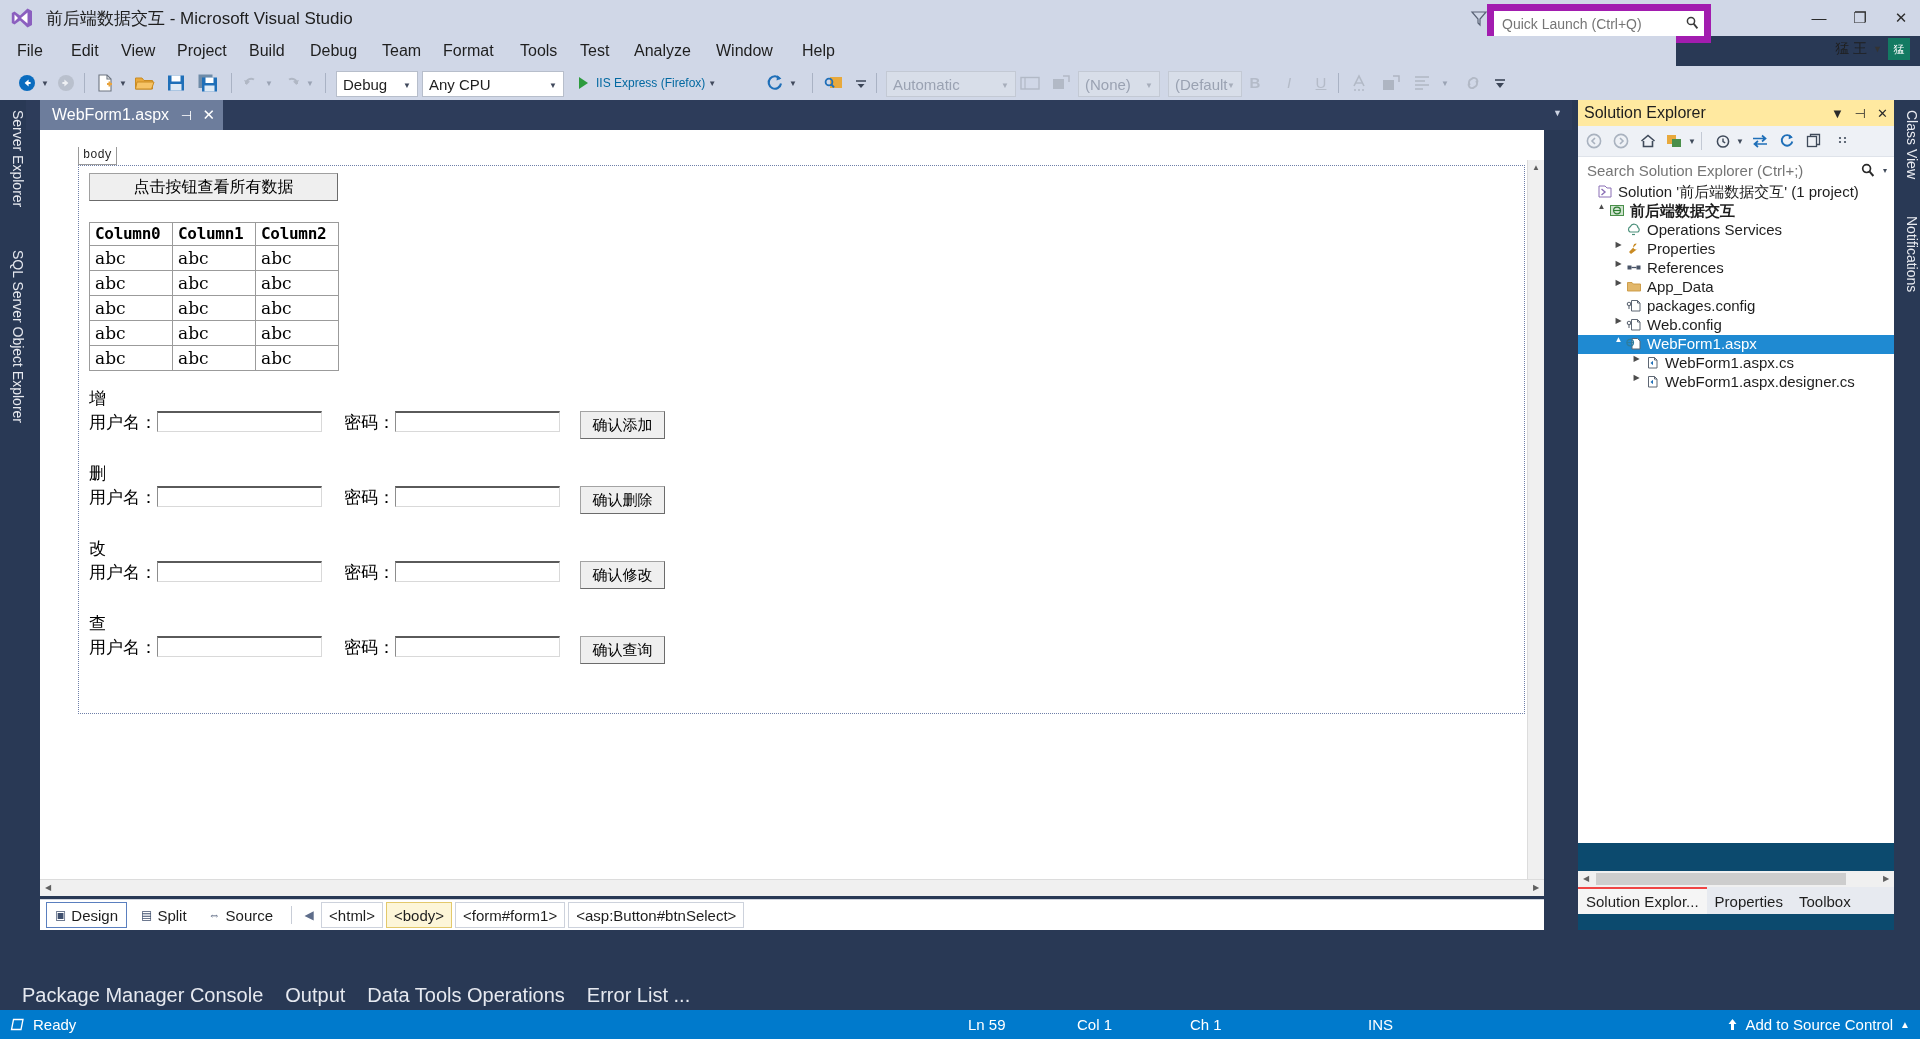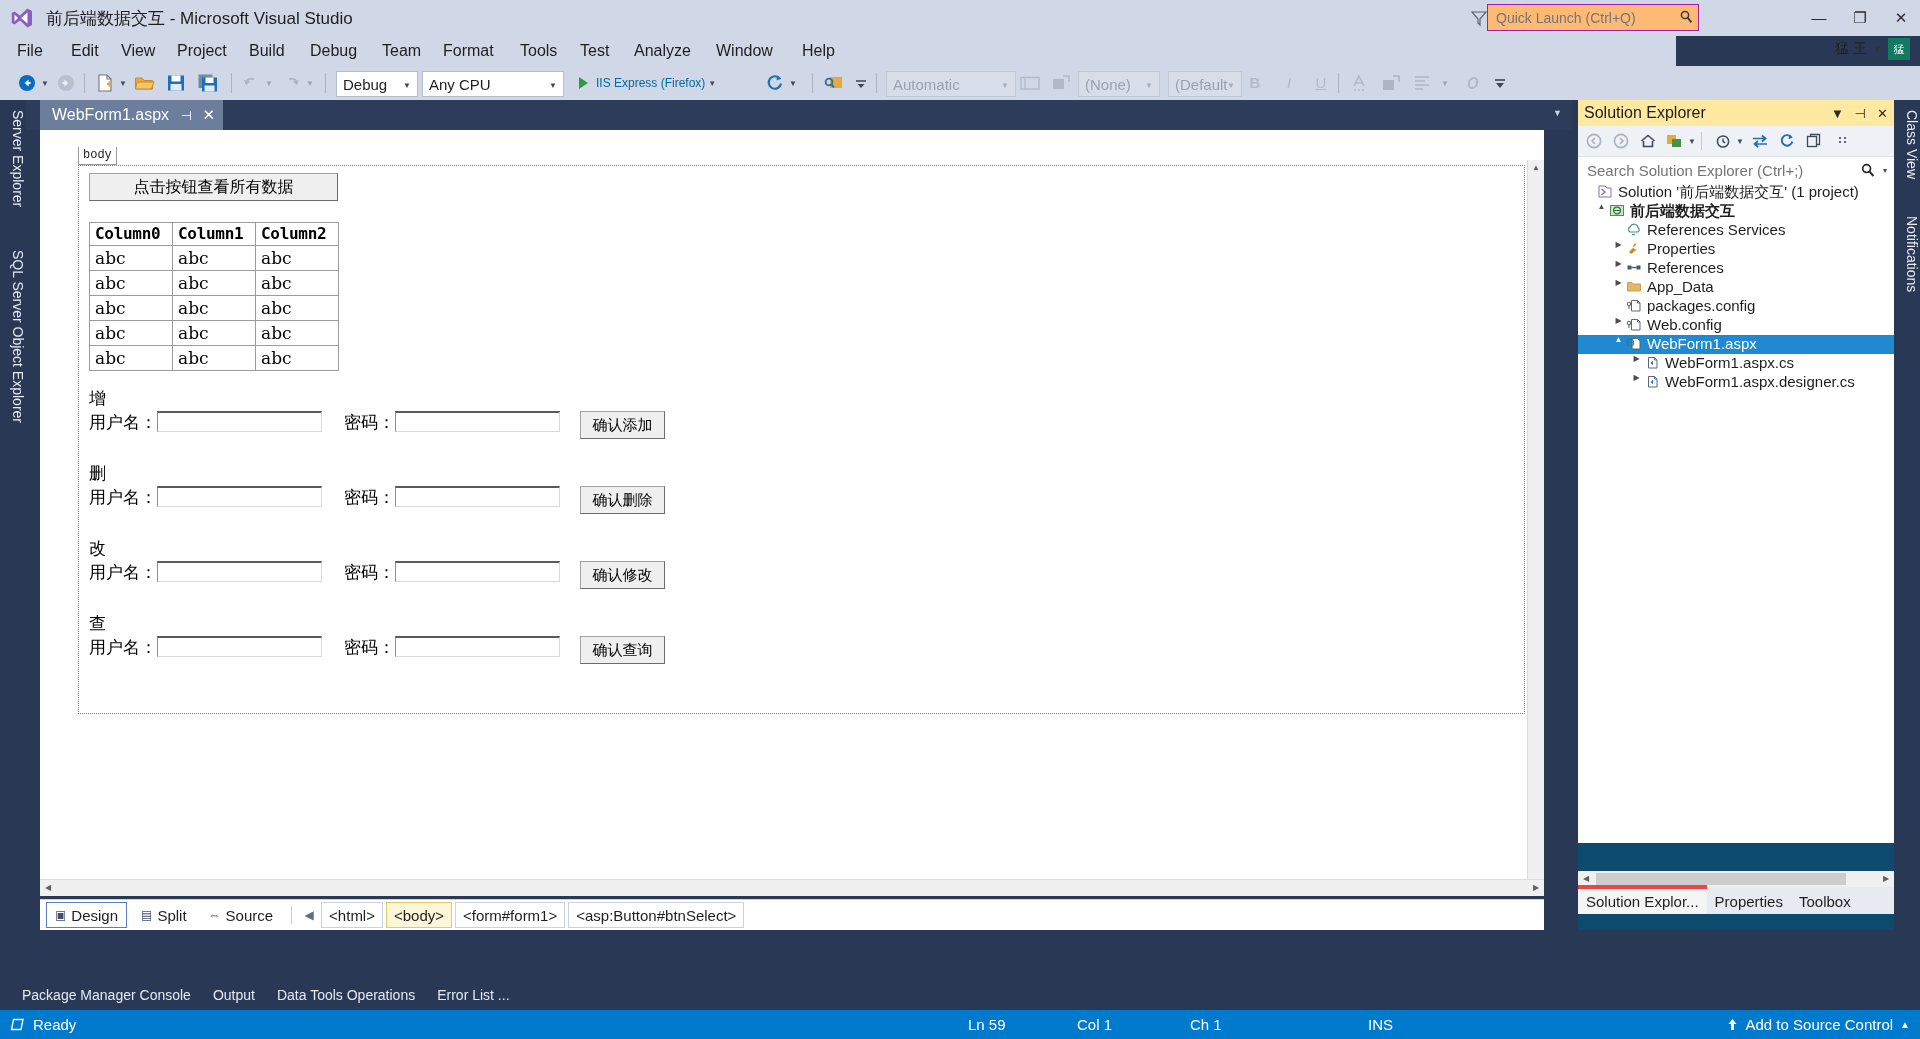--- a/index.html
+++ b/index.html
@@ -10,21 +10,21 @@
     font-size:16px;color:#1e1e1e;
     -webkit-font-smoothing:antialiased;
   }
   .app{position:relative;width:1920px;height:1039px;}
 
   
   .titlebar{position:absolute;left:0;top:0;width:1920px;height:36px;background:#d0d7e7;}
   .vs-logo{position:absolute;left:10px;top:6px;width:24px;height:24px;}
   .title-text{position:absolute;left:46px;top:7px;font-size:17px;color:#1e1e1e;white-space:nowrap;}
   .tb-icon{position:absolute;top:6px;width:24px;height:24px;color:#4a5568;}
-  .quick-launch{position:absolute;left:1487px;top:4px;width:210px;height:25px;background:#fdba74;border:1px solid #a21caf;}
+  .quick-launch{position:absolute;left:1487px;top:4px;width:210px;height:25px;background:#ffffff;border:7px solid #a21caf;}
   .quick-launch input{border:0;outline:0;width:176px;height:23px;margin:0 0 0 6px;font-family:inherit;font-size:14px;color:#6b6b6b;background:transparent;}
   .ql-search{position:absolute;right:5px;top:4px;width:14px;height:16px;}
   .winbtn{position:absolute;top:6px;width:30px;height:24px;text-align:center;line-height:24px;font-size:15px;color:#2b2b2b;cursor:default;}
   .user-area{position:absolute;right:10px;top:38px;height:22px;display:flex;align-items:center;gap:6px;}
   .user-name{font-size:14px;color:#1f1f1f;}
   .user-caret{font-size:9px;color:#333;}
   .user-avatar{width:22px;height:22px;background:#137a62;color:#fff;font-size:11px;line-height:22px;text-align:center;}
 
   
   .menubar{position:absolute;left:0;top:36px;width:1676px;height:30px;background:#d0d7e7;}
@@ -121,25 +121,25 @@
   .trow .exp{width:13px;text-align:center;font-size:8px;color:#4d4d4d;flex:0 0 13px;}
   .trow.sel .exp{color:#fff;}
   .trow .ti{width:18px;height:16px;flex:0 0 18px;display:flex;align-items:center;justify-content:center;}
   .trow .tx{margin-left:4px;}
   .trow.bold .tx{font-weight:bold;}
   .sol-hscroll{position:absolute;left:0;bottom:43px;width:316px;height:16px;background:#f0f0f0;}
   .sol-hscroll .arrow{position:absolute;top:0;width:16px;height:16px;text-align:center;font-size:8px;color:#606060;line-height:16px;}
   .sol-hscroll .thumb{position:absolute;left:18px;top:2px;width:250px;height:12px;background:#cdcdcd;}
   .sol-tabs{position:absolute;left:0;bottom:16px;width:316px;height:27px;background:#e7eaf0;display:flex;align-items:flex-end;}
   .sol-tab{height:25px;padding:0 8px;display:flex;align-items:center;font-size:15px;color:#1e1e1e;}
-  .sol-tab.active{background:#f5f5f5;border-top:4px solid #ef4444;}
+  .sol-tab.active{background:#f5f5f5;border-top:2px solid #ef4444;}
 
   
   .botdock{position:absolute;left:0;bottom:29px;width:1920px;height:30px;background:#293955;display:flex;align-items:center;}
-  .bot-tab{margin-left:22px;font-size:14px;color:#e6e9f0;display:flex;align-items:center;height:30px;}
+  .bot-tab{margin-left:22px;font-size:20px;color:#e6e9f0;display:flex;align-items:center;height:30px;}
 
   
   .statusbar{position:absolute;left:0;bottom:0;width:1920px;height:29px;background:#007acc;color:#fff;font-size:15px;}
   .sb-item{position:absolute;top:0;height:29px;display:flex;align-items:center;white-space:nowrap;}
 
   svg{display:block;}
 </style>
 </head>
 <body>
 
@@ -632,21 +632,21 @@
       </div>
 
       <div class="trow" style="padding-left:34px;">
         <span class="exp"></span>
         <span class="ti">
           <svg width="16" height="15" viewBox="0 0 16 15">
               <path d="M4 10 A3 3 0 0 1 4.4 4.6 A4 4 0 0 1 12 5.6 A2.6 2.6 0 0 1 12 10 Z" fill="none" stroke="#4a8f7a" stroke-width="1.2"></path>
               <path d="M6 12.5 L9 12.5" stroke="#4a8f7a" stroke-width="1.2"></path>
             </svg>
         </span>
-        <span class="tx">References Services</span>
+        <span class="tx">Operations Services</span>
       </div>
 
       <div class="trow" style="padding-left:34px;">
         <span class="exp">▶</span>
         <span class="ti">
           <svg width="16" height="15" viewBox="0 0 16 15">
               <path d="M10.5 2.5 a3 3 0 1 0 2.2 4.6 L5 13 L3 11 L9.2 4.5 A3 3 0 0 0 10.5 2.5 Z" fill="#c98b23"></path>
             </svg>
         </span>
         <span class="tx">Properties</span>

